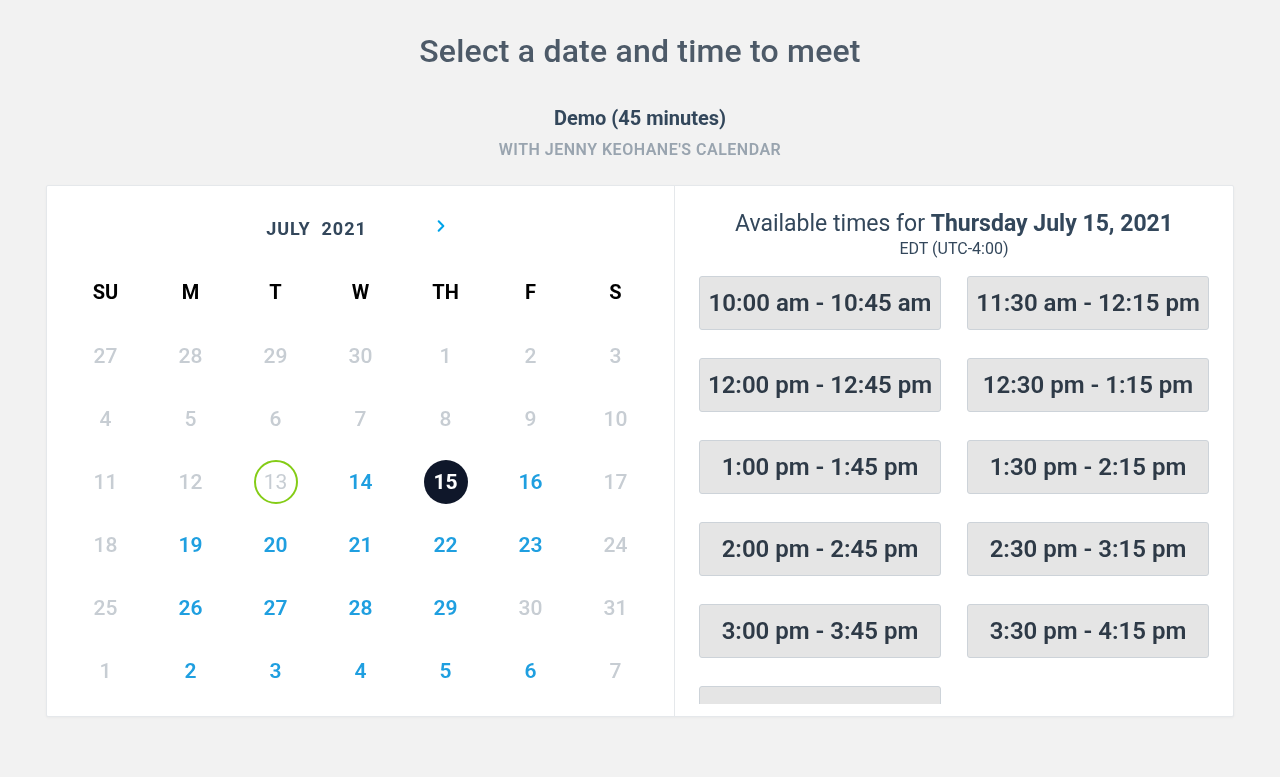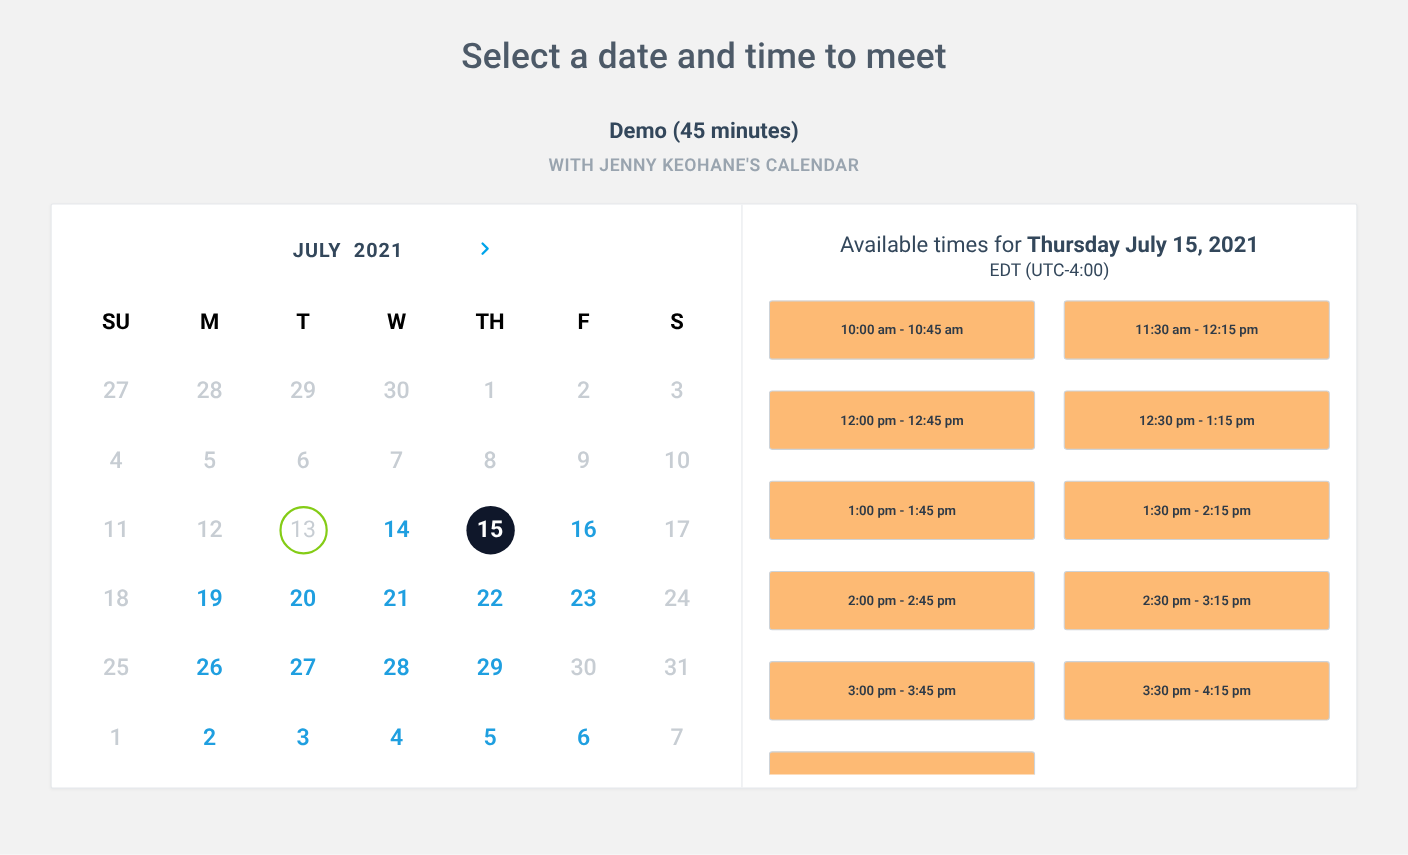--- a/index.html
+++ b/index.html
@@ -99,47 +99,47 @@
     display: flex; align-items: center; justify-content: center;
     border-radius: 50%;
   }
   .muted .num { color: #c7cdd3; font-weight: 500; }
   .avail .num { color: #1f9fe0; font-weight: 600; cursor: pointer; }
   .today .num { border: 2px solid #84cc16; color: #c7cdd3; }
   .selected .num { background: #0f172a; color: #ffffff; font-weight: 700; }
 
   .right .avail-label {
     text-align: center;
-    font-size: 20px;
+    font-size: 23px;
     color: #33475b;
   }
   .right .avail-label b { font-weight: 700; }
   .right .tz {
     text-align: center;
     font-size: 16px;
     color: #33475b;
     margin-top: 2px;
   }
   .slots {
     margin-top: 18px;
     display: grid;
     grid-template-columns: 1fr 1fr;
     column-gap: 26px;
     row-gap: 28px;
     overflow: hidden;
   }
   .slot {
-    background: #fdba74;
+    background: #e5e5e5;
     border: 1px solid #cdd3d9;
     border-radius: 3px;
     height: 54px;
     display: flex;
     align-items: center;
     justify-content: center;
-    font-size: 12px;
+    font-size: 24px;
     font-weight: 600;
     color: #2e3a47;
     cursor: pointer;
   }
 </style>
 </head>
 <body>
 
 <div class="wrap">
   <h1 class="page-title">Select a date and time to meet</h1>

